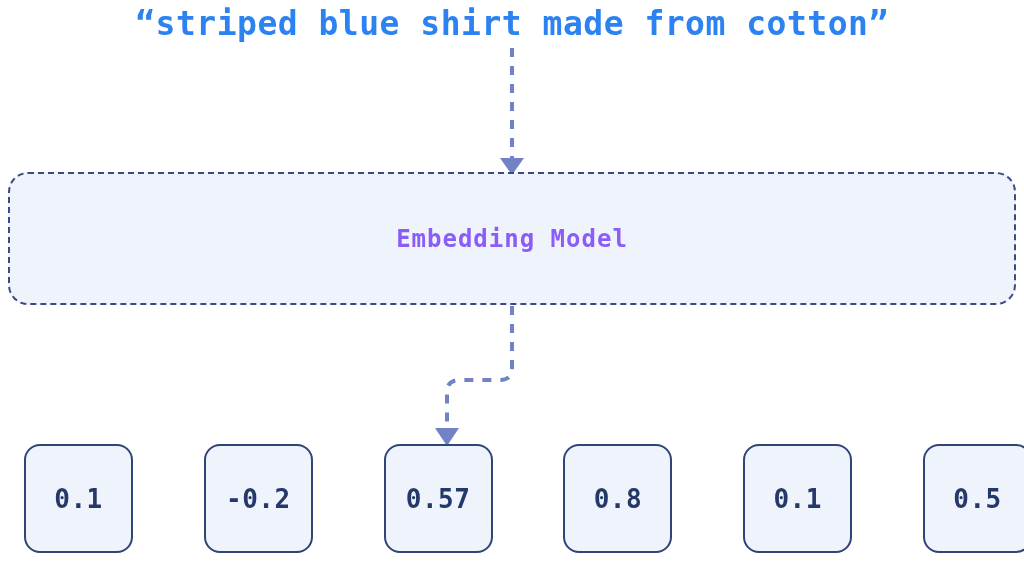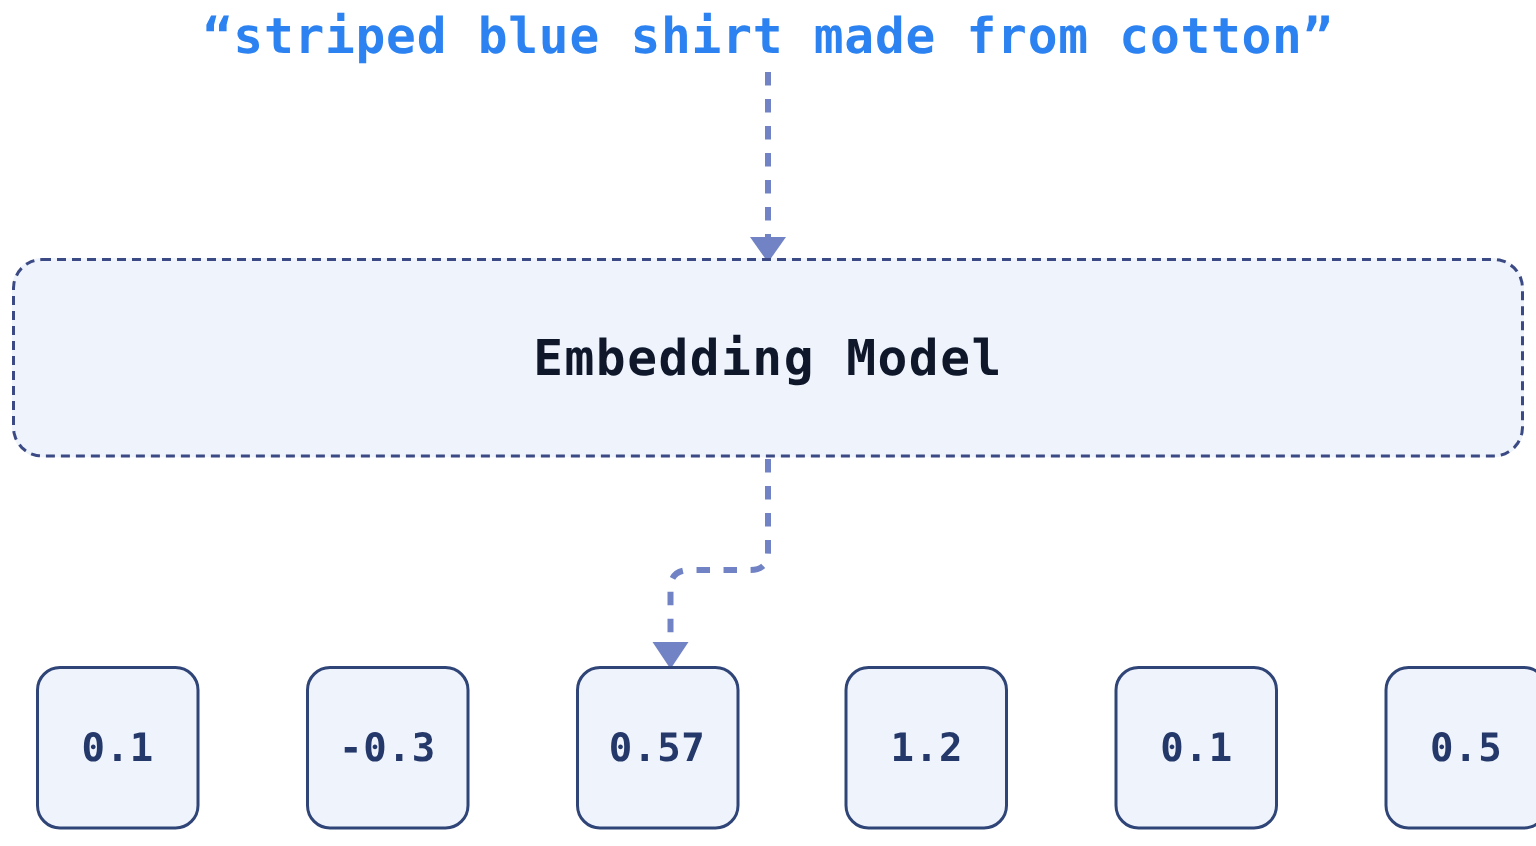--- a/index.html
+++ b/index.html
@@ -57,24 +57,24 @@
     box-sizing: border-box;
     background: #eef3fc;
     border: 2.5px dashed #3b4a84;
     border-radius: 20px;
     display: flex;
     align-items: center;
     justify-content: center;
   }
   .model-label {
     font-family: "DejaVu Sans Mono", "Liberation Mono", monospace;
-    font-size: 33px;
+    font-size: 24px;
     font-weight: 700;
     letter-spacing: 1px;
-    color: #0f172a;
+    color: #8b5cf6;
   }
 
   
   .vector-row {
     position: absolute;
     left: 8px;
     top: 444px;
     width: 1008px;
     height: 110px;
     display: flex;
@@ -123,27 +123,27 @@
 
   <div class="model-box">
     <span class="model-label">Embedding Model</span>
   </div>
 
   <div class="vector-row">
     <div class="vector-cell">
       <span class="vector-value">0.1</span>
     </div>
     <div class="vector-cell">
-      <span class="vector-value">-0.3</span>
+      <span class="vector-value">-0.2</span>
     </div>
     <div class="vector-cell">
       <span class="vector-value">0.57</span>
     </div>
     <div class="vector-cell">
-      <span class="vector-value">1.2</span>
+      <span class="vector-value">0.8</span>
     </div>
     <div class="vector-cell">
       <span class="vector-value">0.1</span>
     </div>
     <div class="vector-cell">
       <span class="vector-value">0.5</span>
     </div>
   </div>
 
 </div>

